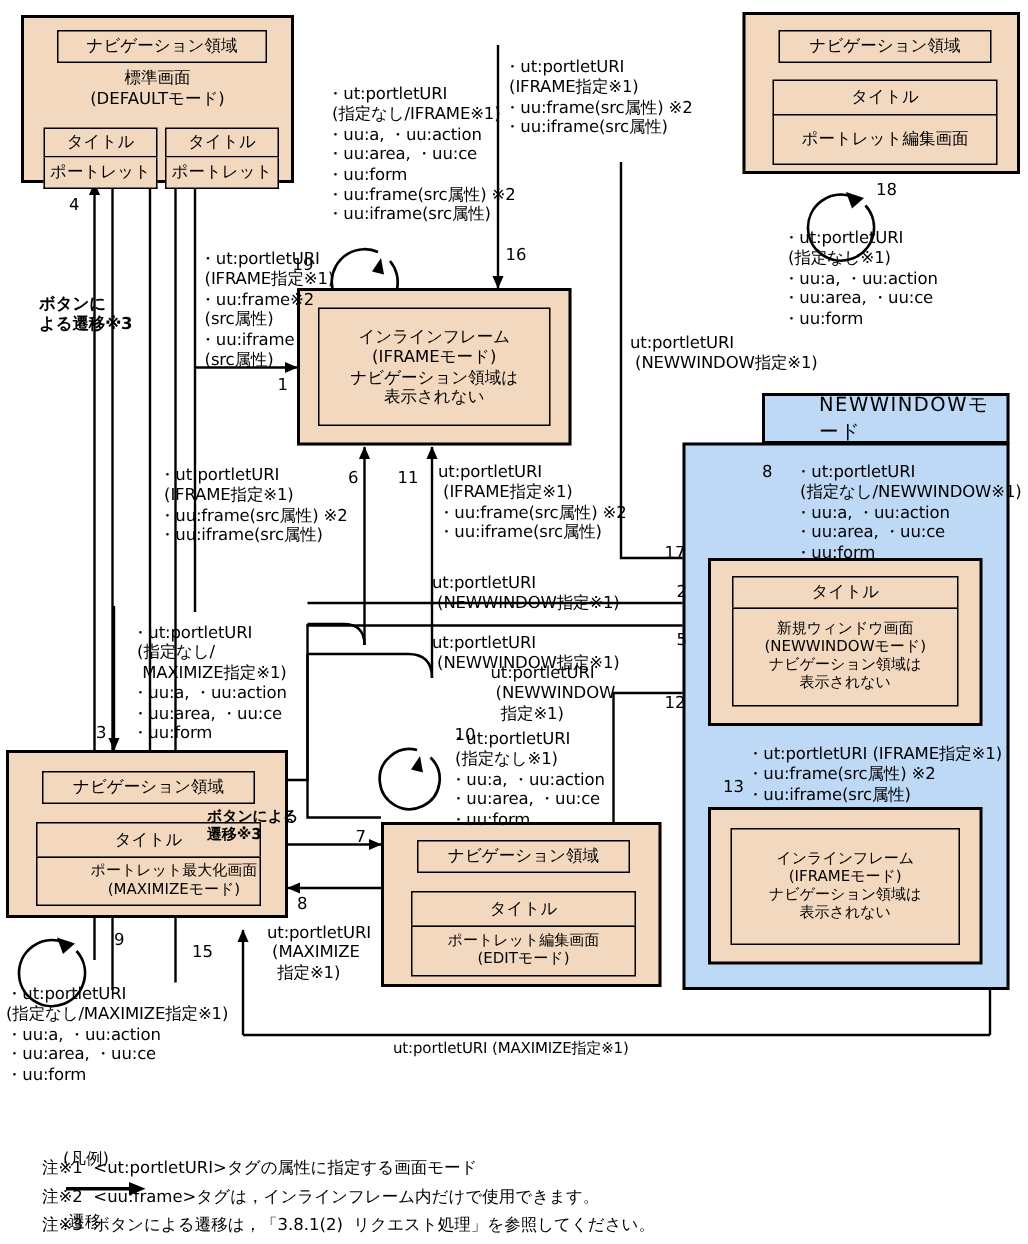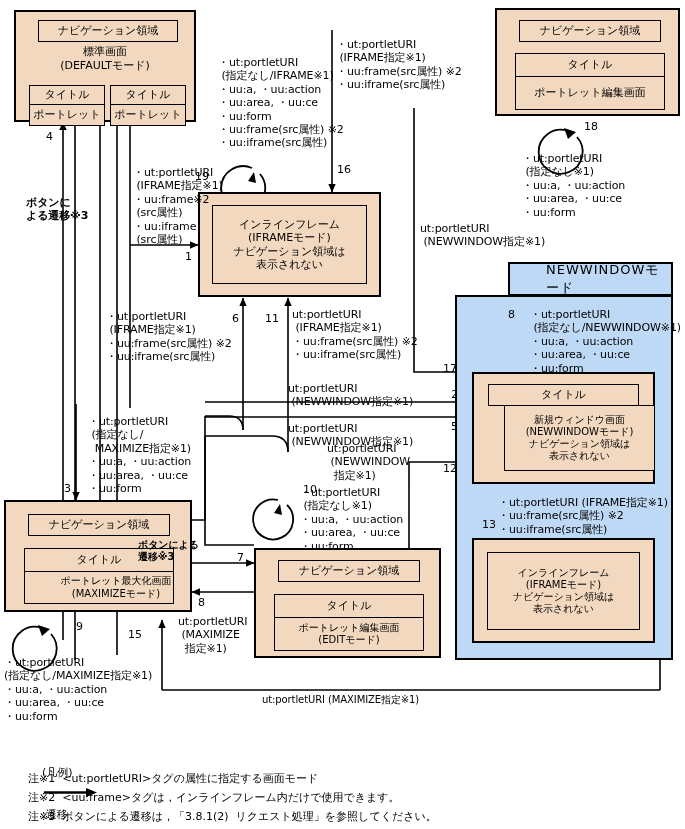--- a/index.html
+++ b/index.html
@@ -235,21 +235,21 @@
   <div class="blue-hdr" style="left:508px; top:262px; width:165px; height:34px;padding-left:36px;">
     <span>NEWWINDOWモード</span>
   </div>
   <div class="node node-blue" style="left:455px; top:295px; width:218px; height:365px; z-index:2;">
   </div>
 
   <div class="node" style="left:472px; top:372px; width:183px; height:112px;">
     <div class="inner" style="position:absolute; left:14px; top:10px; width:151px; height:22px; font-size:11px;">
       <span>タイトル</span>
     </div>
-    <div class="inner" style="position:absolute; left:30px; top:31px; width:151px; height:66px; font-size:10px; flex-direction:column;align-items:center;">
+    <div class="inner" style="position:absolute; left:14px; top:31px; width:151px; height:66px; font-size:10px; flex-direction:column;align-items:center;">
       <div>新規ウィンドウ画面</div>
       <div>(NEWWINDOWモード)</div>
       <div>ナビゲーション領域は</div>
       <div>表示されない</div>
     </div>
   </div>
 
   <div class="node" style="left:472px; top:538px; width:183px; height:105px;">
     <div class="inner" style="position:absolute; left:13px; top:12px; width:153px; height:78px; font-size:10px; flex-direction:column;">
       <div>インラインフレーム</div>

